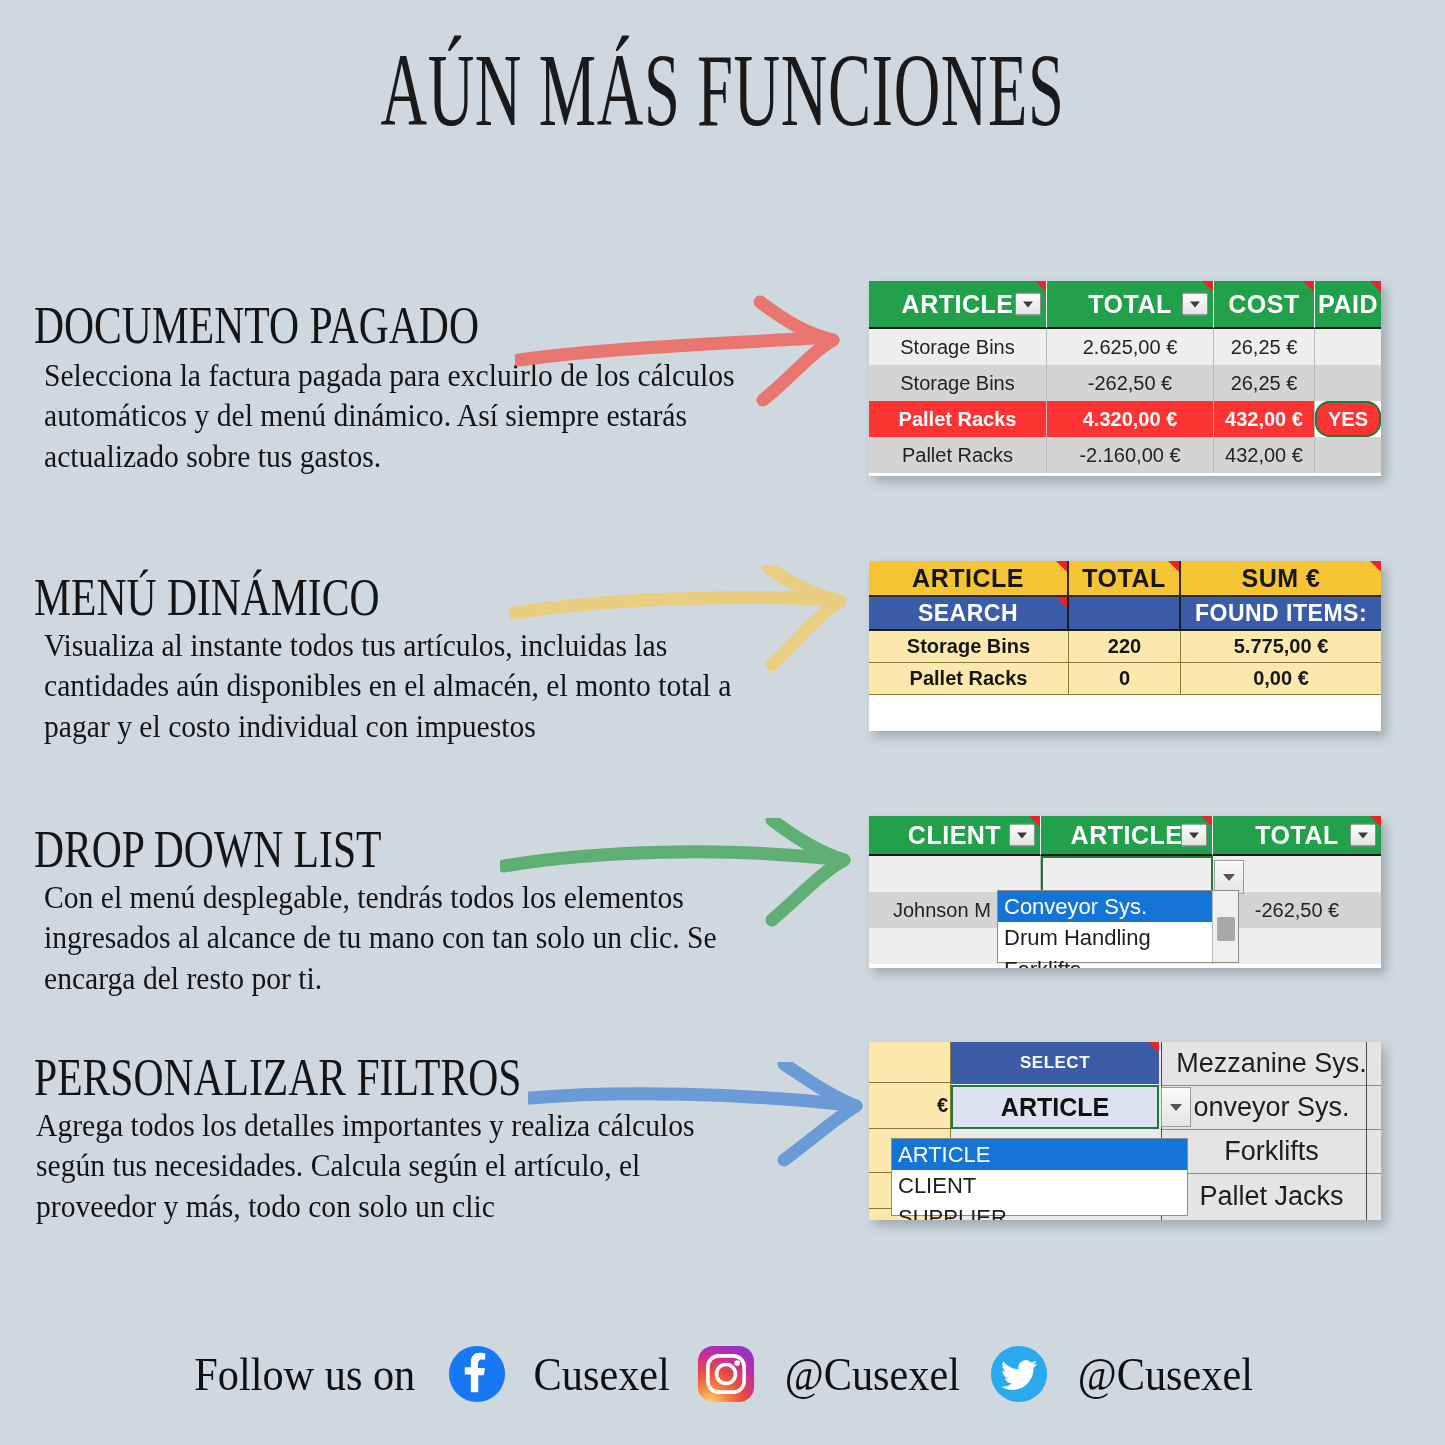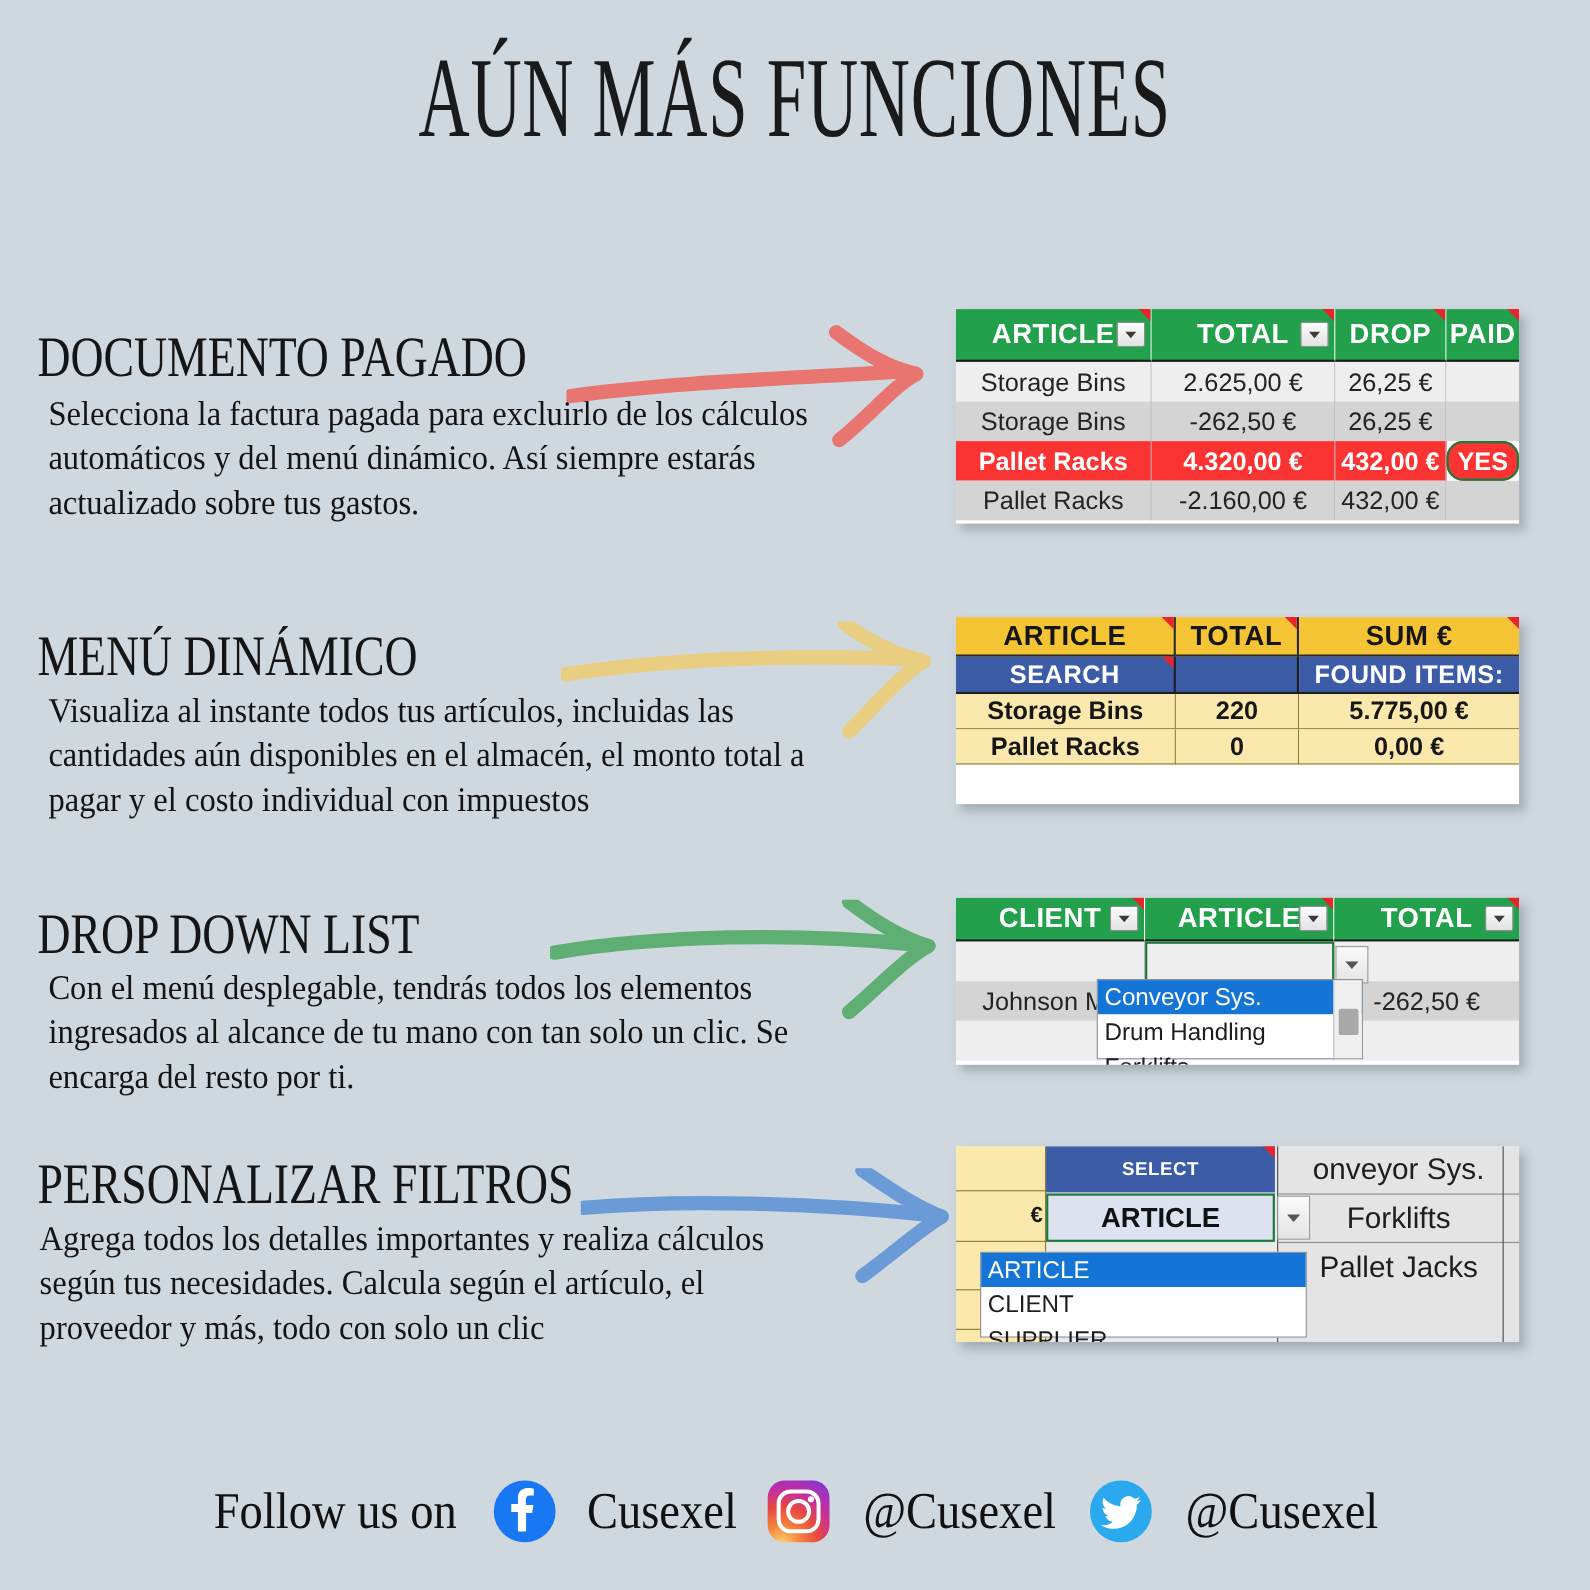--- a/index.html
+++ b/index.html
@@ -56,21 +56,21 @@
     position: absolute;
     background: #ffffff;
     overflow: hidden;
     box-shadow: 5px 6px 9px rgba(60,70,80,0.30);
     font-family: "Liberation Sans", sans-serif;
   }
   .row { display: flex; width: 100%; }
   .cell {
     position: relative;
     display: flex; align-items: center; justify-content: center;
-    font-size: 23px;
+    font-size: 20px;
     border-right: 1px solid #b9b9b9;
     overflow: hidden;
     white-space: nowrap;
   }
   .cell:last-child { border-right: none; }
 
   .hdr-green {
     background: #22a04c; color: #ffffff; font-weight: bold;
     font-size: 25px; letter-spacing: .5px;
     border-right: 1px solid #ffffff;
@@ -185,21 +185,21 @@
         <span>ARTICLE</span>
         <span class="filter-btn"></span>
         <span class="cmt-mark"></span>
       </div>
       <div class="cell hdr-green" style="width:167px;height:48px;">
         <span>TOTAL</span>
         <span class="filter-btn"></span>
         <span class="cmt-mark"></span>
       </div>
       <div class="cell hdr-green" style="width:101px;height:48px;">
-        <span>DROP</span>
+        <span>COST</span>
         <span class="cmt-mark"></span>
       </div>
       <div class="cell hdr-green" style="width:66px;height:48px;">
         <span>PAID</span>
         <span class="cmt-mark"></span>
       </div>
     </div>
 
     <div class="row">
       <div class="cell band-light" style="width:178px;height:36px;">Storage Bins</div>
@@ -364,20 +364,21 @@
     </div>
 
     <div class="dropdown" style="left:22px; top:96px; width:297px; height:78px;">
       <div class="dd-item active">ARTICLE</div>
       <div class="dd-item">CLIENT</div>
       <div class="dd-item">SUPPLIER</div>
     </div>
 
     <div style="position:absolute;left:292px;top:0;width:220px;height:100%;background:#e4e4e4;
                 border-left:1px solid #4a4a4a;">
+      <div style="height:44px;display:flex;align-items:center;justify-content:center;font-size:27px;color:#1e1e1e;border-bottom:1px solid #8a8a8a;">Mezzanine Sys.</div>
       <div style="height:44px;display:flex;align-items:center;justify-content:center;font-size:27px;color:#1e1e1e;border-bottom:1px solid #8a8a8a;text-align:right;">onveyor Sys.</div>
       <div style="height:44px;display:flex;align-items:center;justify-content:center;font-size:27px;color:#1e1e1e;border-bottom:1px solid #8a8a8a;">Forklifts</div>
       <div style="height:44px;display:flex;align-items:center;justify-content:center;font-size:27px;color:#1e1e1e;">Pallet Jacks</div>
       <div style="position:absolute;right:14px;top:0;width:1px;height:100%;background:#4a4a4a;"></div>
     </div>
   </div>
 
   <div class="footer">
     <span class="foot-txt">Follow us on</span>
 

